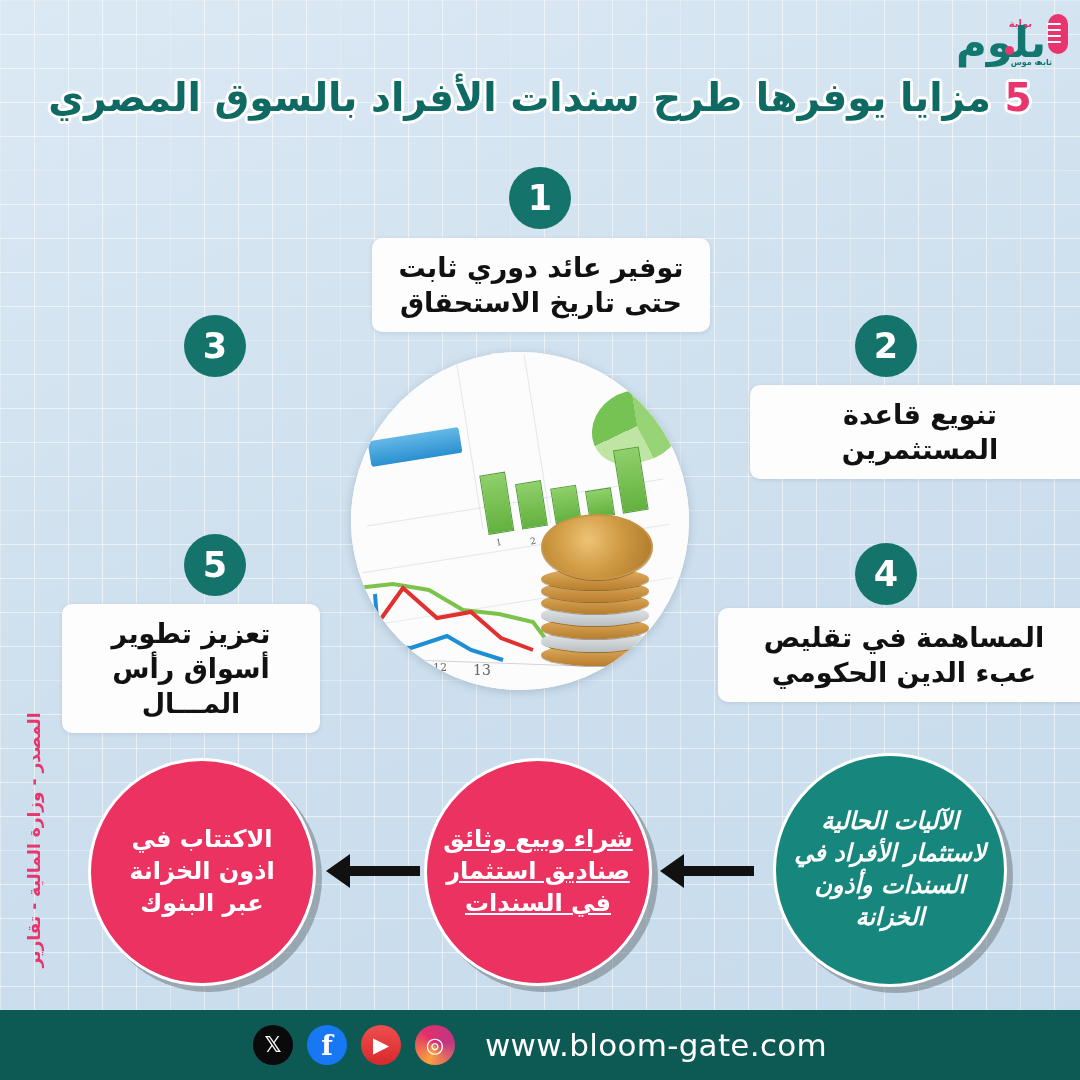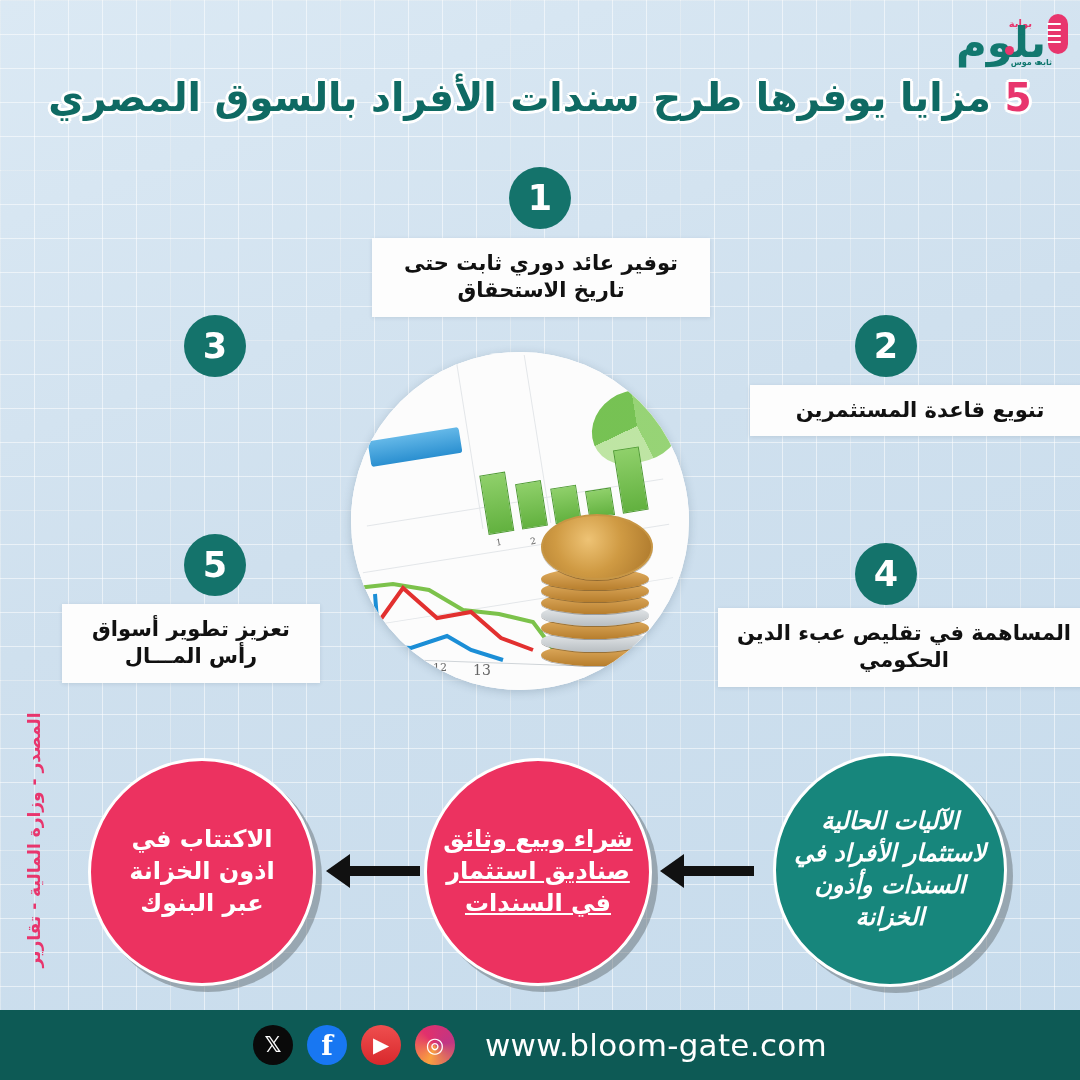--- a/index.html
+++ b/index.html
@@ -112,23 +112,24 @@
     background:#14736b;color:#fff;
     font-size:35px;font-weight:700;
     display:flex;align-items:center;justify-content:center;
     font-family:"DejaVu Sans","Liberation Sans",sans-serif;
   }
 
   
   .label{
     position:absolute;background:#fdfdfd;
     color:#111;direction:rtl;
-    font-size:21px;font-weight:700;line-height:1.3;
+    font-size:27px;font-weight:700;line-height:1.3;
     padding:12px 16px;box-sizing:border-box;
     box-shadow:0 1px 4px rgba(30,60,80,.12);
+    border-radius:10px;
   }
   .label.ctr{text-align:center;}
 
   
   .flow{
     position:absolute;border-radius:50%;
     display:flex;align-items:center;justify-content:center;
     text-align:center;direction:rtl;color:#fff;
     font-size:24px;font-weight:700;line-height:1.33;
     box-sizing:border-box;padding:16px;

